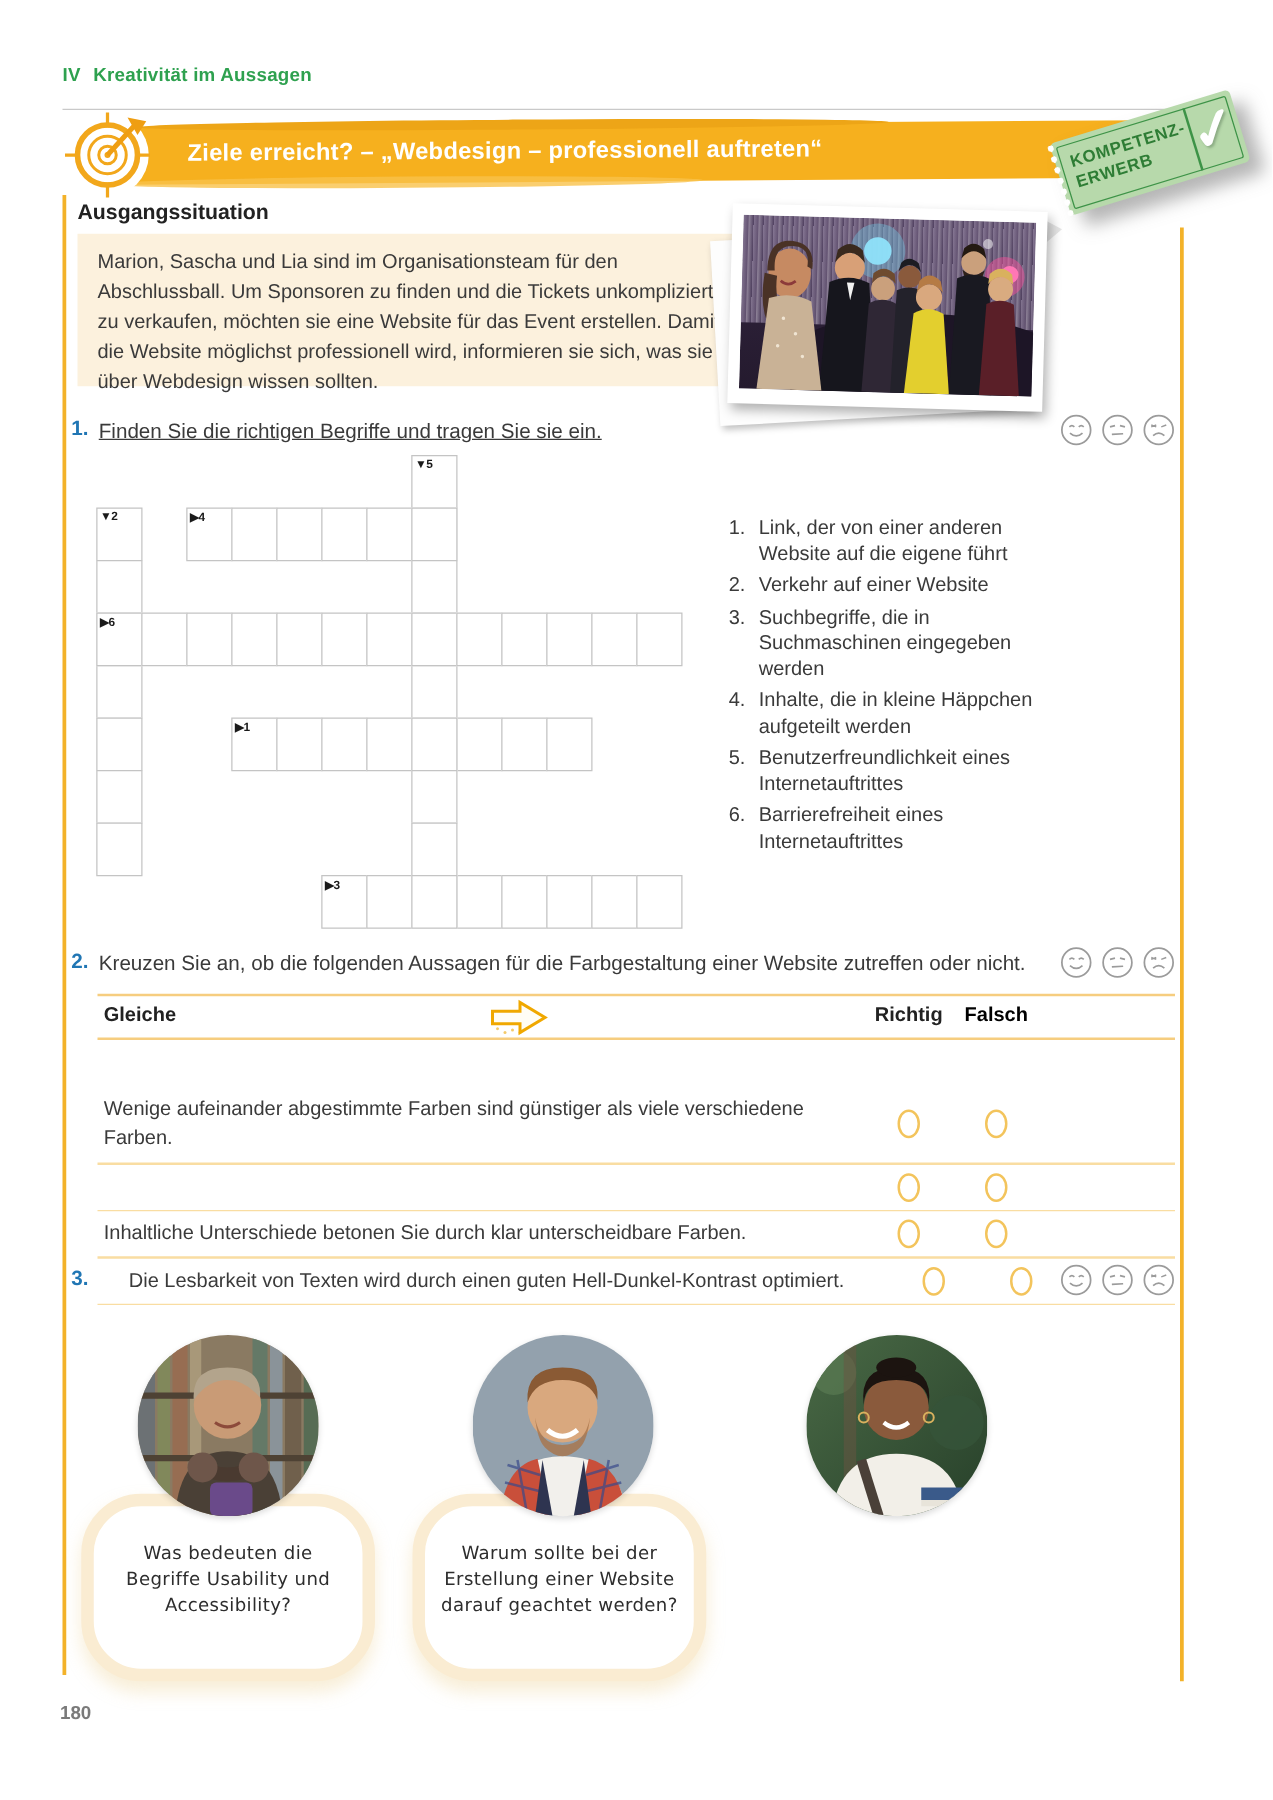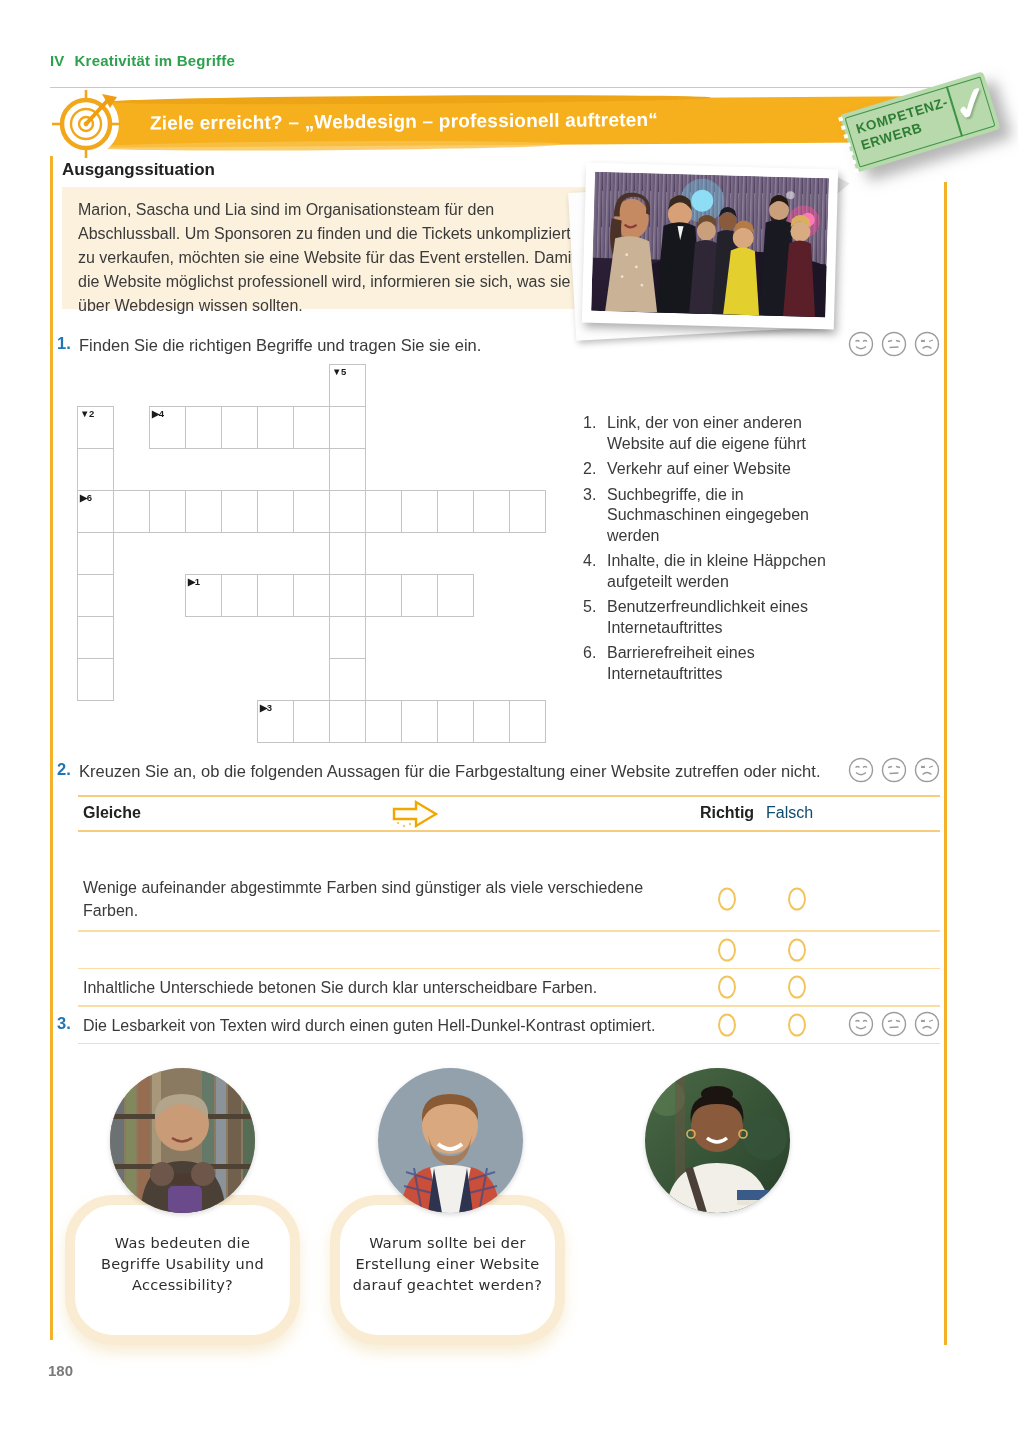--- a/index.html
+++ b/index.html
@@ -68,21 +68,21 @@
   .clue { display:flex; margin-bottom:5px; font-size:16px; line-height:20.5px; color:#3a3a3a; }
   .clue-num { width:24px; flex:0 0 24px; text-align:left; }
 
   
   .t2-table { position:absolute; left:78px; top:795px; width:862px; }
   .t2-rule { height:2px; background:#f6cd7f; }
   .t2-rule.thin { height:1.5px; background:#f9dda2; }
   .t2-head { position:relative; height:33px; }
   .t2-head .col-a { position:absolute; left:5px; top:7px; font-size:16px; font-weight:700; color:#222; }
   .t2-head .col-r { position:absolute; left:618px; top:7px; width:62px; text-align:center; font-size:16px; font-weight:700; color:#222; }
-  .t2-head .col-f { position:absolute; left:688px; top:7px; width:62px; text-align:left; font-size:16px; font-weight:400; color:#0c4a6e; }
+  .t2-head .col-f { position:absolute; left:688px; top:7px; width:62px; text-align:center; font-size:16px; font-weight:700; color:#000000; }
   .t2-arrow { position:absolute; left:312px; top:2px; }
   .t2-row { position:relative; }
   .t2-row .stmt { position:absolute; left:5px; top:50%; transform:translateY(-50%); width:590px; font-size:16px; line-height:23px; color:#3a3a3a; }
   .oval { position:absolute; top:50%; transform:translateY(-50%); width:18px; height:23px; border:2px solid #f3c45c; border-radius:50%; background:#fff; }
   .oval.r { left:640px; }
   .oval.f { left:710px; }
 
   
   .bubble-card { position:absolute; top:1195px; width:235px; height:150px; background:#ffffff;
                  border:10px solid #faecd2; border-radius:48px; box-shadow:0 8px 14px rgba(235,205,140,.35); }
@@ -93,21 +93,21 @@
   .portrait svg { display:block; }
 
   .page-num { position:absolute; left:48px; top:1362px; font-size:15px; font-weight:700; color:#7a7a7a; }
 </style>
 </head>
 <body>
 
 <div class="page">
 
   <div class="chapter">
-    <span class="roman">IV</span><span>Kreativität im Begriffe</span>
+    <span class="roman">IV</span><span>Kreativität im Aussagen</span>
   </div>
   <div class="header-rule"></div>
 
   <div class="vline-left"></div>
   <div class="vline-right"></div>
 
   <div class="banner">
     <div class="banner-title">Ziele erreicht? – „Webdesign – professionell auftreten“</div>
   </div>
   <div class="target-wrap">
@@ -192,21 +192,21 @@
       <path d="M22 66 q18 -6 34 2 l10 71 h-52 z" fill="#c9b296"></path>
       <circle cx="34" cy="82" r="1.4" fill="#efe4d2"></circle>
         <circle cx="44" cy="94" r="1.4" fill="#efe4d2"></circle>
       <circle cx="30" cy="104" r="1.4" fill="#efe4d2"></circle>
         <circle cx="50" cy="112" r="1.4" fill="#efe4d2"></circle>
       <path d="M31 52 q6 5 12 0" stroke="#8c3a3a" stroke-width="2.2" fill="none"></path>
     </svg>
   </div>
 
   <div class="task-num" style="left:57px; top:334px;">1.</div>
-  <div class="task-text" style="left:79px; top:334px; width:700px;">Finden Sie die richtigen Begriffe und tragen Sie sie ein.</div>
+  <div class="task-text" style="left:79px; top:334px; width:700px;text-decoration:underline;">Finden Sie die richtigen Begriffe und tragen Sie sie ein.</div>
   <div class="smileys" style="top:331px;">
     <svg width="26" height="26" viewBox="0 0 26 26">
         <circle cx="13" cy="13" r="11.5" fill="#fff" stroke="#9b9b9b" stroke-width="1.4"></circle>
         <path d="M7.5 10.5 q2 -2 4 0" stroke="#9b9b9b" stroke-width="1.3" fill="none"></path>
         <path d="M15 10.5 q2 -2 4 0" stroke="#9b9b9b" stroke-width="1.3" fill="none"></path>
         <path d="M8 15.5 q5 4.5 10 0" stroke="#9b9b9b" stroke-width="1.4" fill="none"></path>
       </svg>
     <svg width="26" height="26" viewBox="0 0 26 26">
         <circle cx="13" cy="13" r="11.5" fill="#fff" stroke="#9b9b9b" stroke-width="1.4"></circle>
         <line x1="7" y1="10.5" x2="11" y2="9.5" stroke="#9b9b9b" stroke-width="1.3"></line>
@@ -364,21 +364,21 @@
       <span class="oval r"></span>
       <span class="oval f"></span>
     </div>
     <div class="t2-rule thin"></div>
     <div class="t2-row" style="height:36px;">
       <p class="stmt">Inhaltliche Unterschiede betonen Sie durch klar unterscheidbare Farben.</p>
       <span class="oval r"></span>
       <span class="oval f"></span>
     </div>
     <div class="t2-rule thin"></div>
-    <div class="t2-row" style="height:36px;">
+    <div class="t2-row" style="height:36px;margin-left:20px;">
       <p class="stmt">Die Lesbarkeit von Texten wird durch einen guten Hell-Dunkel-Kontrast optimiert.</p>
       <span class="oval r"></span>
       <span class="oval f"></span>
     </div>
     <div class="t2-rule thin"></div>
   </div>
 
   <div class="task-num" style="left:57px; top:1014px;">3.</div>
   <div class="smileys" style="top:1011px;">
     <svg width="26" height="26" viewBox="0 0 26 26">

